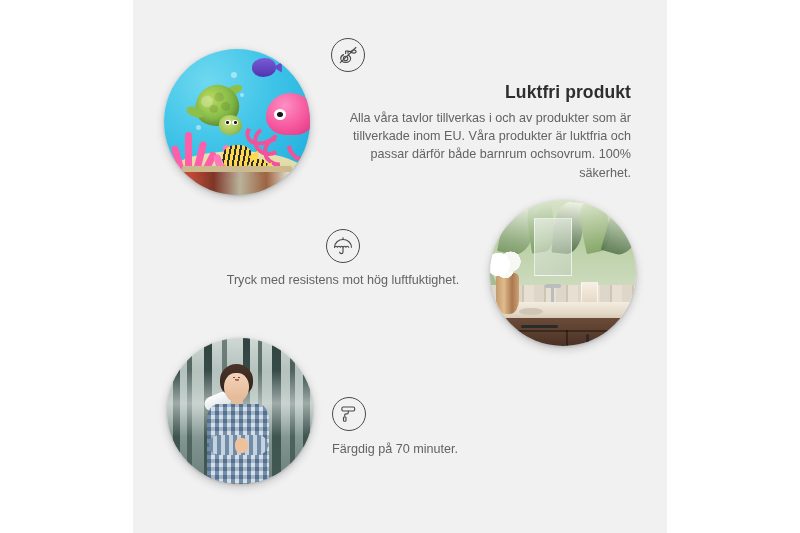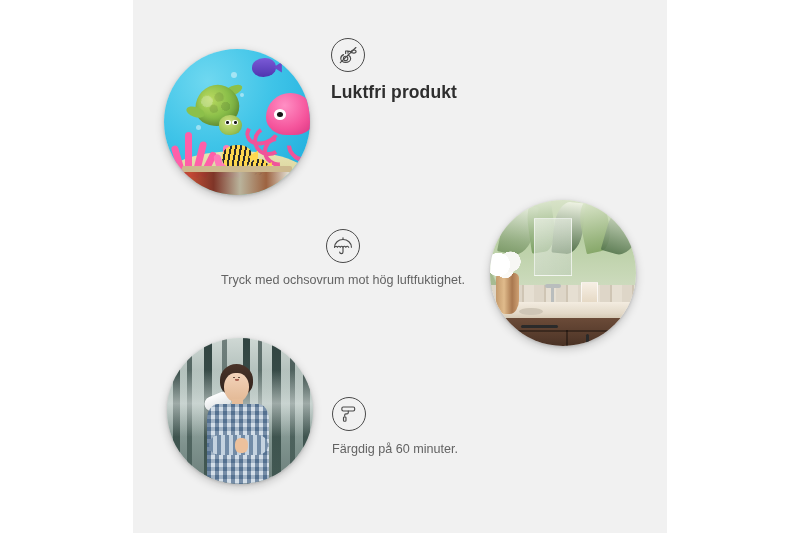--- a/index.html
+++ b/index.html
@@ -327,21 +327,21 @@
     letter-spacing: .1px;
     line-height: 1.25;
   }
   .f-body{
     font-size: 12.6px;
     color: #636363;
     line-height: 1.45;
   }
 
   
-  .feature-1 { left: 331px; top: 38px; width: 300px; text-align: left; }
+  .feature-1 { left: 331px; top: 38px; width: 300px; text-align: right; }
   .feature-1 .icon-wrap{ margin-bottom: 10px; }
   .feature-1 .f-title{ margin-bottom: 5px; }
 
   
   .feature-2 { left: 198px; top: 229px; width: 290px; text-align: center; }
   .feature-2 .icon-wrap{ display:flex; justify-content:center; margin-bottom: 8px; }
   .feature-2 .f-title{ margin-bottom: 4px; }
 
   
   .feature-3 { left: 332px; top: 397px; width: 290px; text-align: left; }
@@ -471,42 +471,43 @@
           <path d="M7.2 11.6c-1.9 0.9-3.1 2.6-3.1 4.3 0 2.4 2.4 4.1 5.4 4.1 3.0 0 5.4-1.7 5.4-4.1 0-1.6-1.0-3.1-2.6-4"></path>
           <path d="M9.4 10.3V7.6h2.6v2.4"></path>
           <path d="M12.0 8.0h2.1c0.9 0 1.6 0.6 1.6 1.5"></path>
           <ellipse cx="18.3" cy="8.2" rx="2.5" ry="1.7"></ellipse>
           <circle cx="9.4" cy="15.8" r="2.4"></circle>
           <line x1="3.6" y1="20.4" x2="20.6" y2="3.8"></line>
         </svg>
       </div>
     </div>
     <div class="f-title">Luktfri produkt</div>
+    <div class="f-body">Alla våra tavlor tillverkas i och av produkter som är tillverkade inom EU. Våra produkter är luktfria och passar därför både barnrum ochsovrum. 100% säkerhet.</div>
   </div>
 
   <div class="feature feature-2">
     <div class="icon-wrap">
       <div class="icon-circle">
         <svg width="22" height="22" viewBox="0 0 24 24" fill="none" stroke="#4a4a4a" stroke-width="1.25" stroke-linecap="round" stroke-linejoin="round">
           <path d="M2.8 13.4C2.8 8.6 6.9 4.9 12 4.9s9.2 3.7 9.2 8.5"></path>
           <path d="M2.8 13.4c1.1-1.5 2.0-1.5 3.1 0 1.1-1.5 2.0-1.5 3.1 0 1.1-1.5 2.0-1.5 3.0 0 1.1-1.5 2.0-1.5 3.1 0 1.1-1.5 2.0-1.5 3.1 0"></path>
           <line x1="12" y1="4.9" x2="12" y2="3.1"></line>
           <path d="M12 13.4v5.1c0 1.0-0.8 1.8-1.8 1.8-0.9 0-1.7-0.7-1.8-1.6"></path>
         </svg>
       </div>
     </div>
-    <div class="f-body">Tryck med ochsovrum mot hög luftfuktighet.</div>
+    <div class="f-body">Tryck med resistens mot hög luftfuktighet.</div>
   </div>
 
   <div class="feature feature-3">
     <div class="icon-wrap">
       <div class="icon-circle">
         <svg width="22" height="22" viewBox="0 0 24 24" fill="none" stroke="#4a4a4a" stroke-width="1.25" stroke-linecap="round" stroke-linejoin="round">
           <rect x="4.2" y="4.4" width="14.0" height="4.3" rx="1.5"></rect>
           <path d="M11.2 8.7v1.9c0 0.7-0.6 1.3-1.3 1.3H8.6c-0.7 0-1.3 0.6-1.3 1.3v1.1"></path>
           <rect x="6.0" y="15.3" width="2.7" height="4.6" rx="0.9"></rect>
         </svg>
       </div>
     </div>
-    <div class="f-body">Färgdig på 60 minuter.</div>
+    <div class="f-body">Färgdig på 70 minuter.</div>
   </div>
 
 </div>
 
 </body></html>

